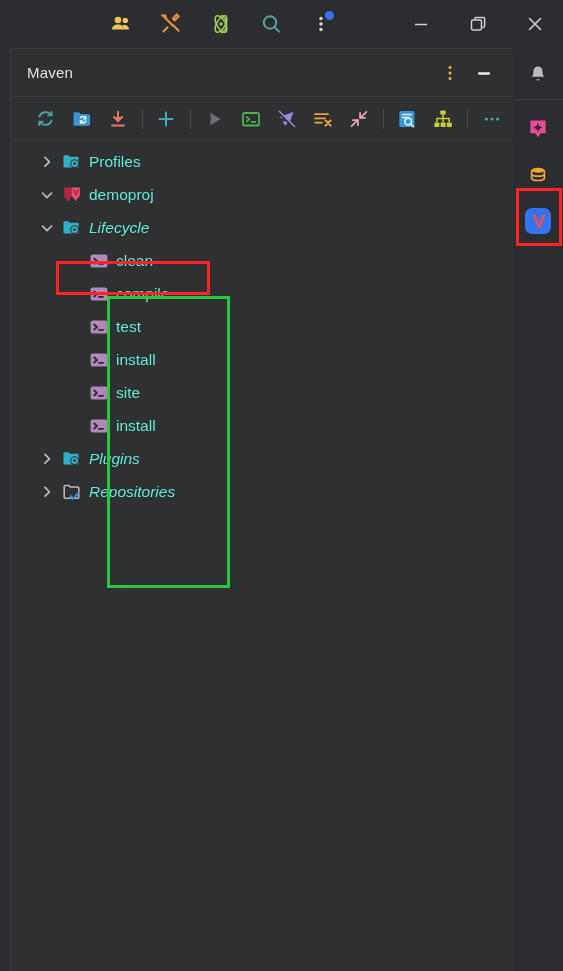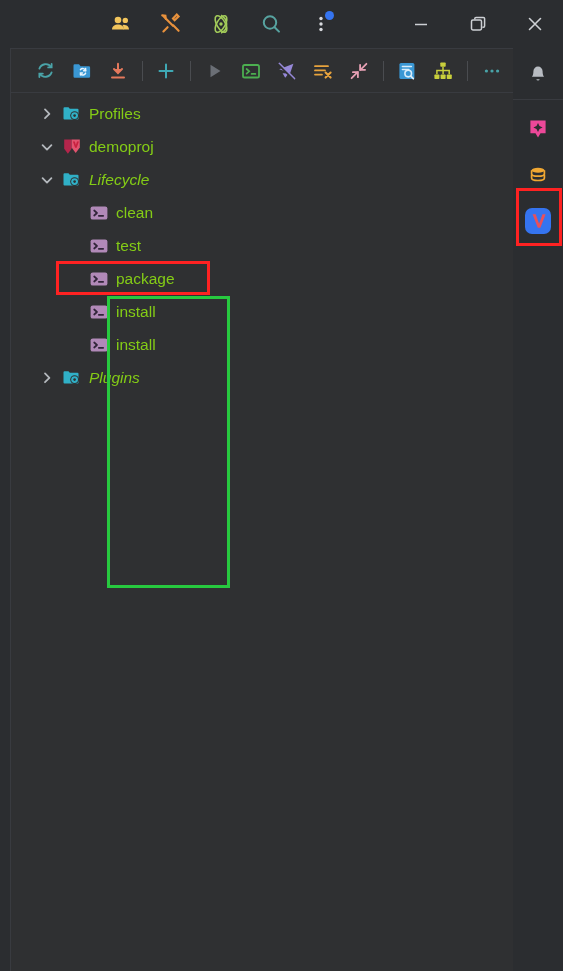--- a/index.html
+++ b/index.html
@@ -65,21 +65,21 @@
   .tool { width: 32px; height: 32px; display: flex; align-items: center; justify-content: center; margin-right: 6px; }
   .tsep { width: 1px; height: 20px; background: #4a4c50; margin: 0 9px 0 3px; }
 
   
   #tree { position: relative; width: 100%; padding-top: 4px; }
   .row {
     position: relative;
     height: 33px;
     display: flex; align-items: center;
     font-size: 15.5px;
-    color: #84cc16;
+    color: #5eead4;
     white-space: nowrap;
   }
   .row.selected { background: #33415e; }
   .arrow { width: 16px; height: 16px; flex: 0 0 16px; display: flex; align-items: center; justify-content: center; }
   .ic { width: 20px; height: 20px; flex: 0 0 20px; display: flex; align-items: center; justify-content: center; margin-right: 7px; }
   .lbl { line-height: 1; }
 
   .d1 { padding-left: 28px; }
   .d2 { padding-left: 28px; font-style: italic; }
   .d3 { padding-left: 55px; }
@@ -180,20 +180,37 @@
       <div class="win-btn">
         <svg width="24" height="24" viewBox="0 0 24 24" stroke="#cdd0d4" stroke-width="1.6" stroke-linecap="round">
           <path d="M6.5 6.5l11 11M17.5 6.5l-11 11"></path>
         </svg>
       </div>
     </div>
   </div>
 
   <div id="maven-panel">
 
+    <div id="panel-header">
+      <div id="panel-title">Maven</div>
+      <div class="hdr-actions">
+        <div class="hdr-btn">
+          <svg width="18" height="18" viewBox="0 0 18 18" fill="#e5b84b">
+            <circle cx="9" cy="3.6" r="1.5"></circle>
+              <circle cx="9" cy="9" r="1.5"></circle>
+              <circle cx="9" cy="14.4" r="1.5"></circle>
+          </svg>
+        </div>
+        <div class="hdr-btn" style="margin-right:12px">
+          <svg width="20" height="20" viewBox="0 0 20 20" stroke="#e8eaed" stroke-width="2.3" stroke-linecap="round">
+              <path d="M5 10.5h10"></path>
+            </svg>
+        </div>
+      </div>
+    </div>
 
     <div id="toolbar">
 
       <div class="tool">
         <svg width="21" height="21" viewBox="0 0 22 22" fill="none" stroke="#4aa3a8" stroke-width="1.9" stroke-linecap="round">
           <path d="M17 7.5A7 7 0 0 0 4.6 9"></path>
           <path d="M5 14.5A7 7 0 0 0 17.4 13"></path>
           <path d="M17.4 4.2v3.6h-3.6"></path>
             <path d="M4.6 17.8v-3.6h3.6"></path>
         </svg>
@@ -379,43 +396,54 @@
         </div>
         <div class="row d3">
           <span class="arrow"></span>
           <span class="ic" style="margin-left: 7px;">
             <svg width="20" height="20" viewBox="0 0 20 20">
               <rect x="1.6" y="3.4" width="16.8" height="13.2" rx="2.2" fill="#b189b8"></rect>
               <path d="M5.2 7.5l2.8 2.5-2.8 2.5" fill="none" stroke="#32253a" stroke-width="1.7" stroke-linecap="round" stroke-linejoin="round"></path>
               <path d="M9.8 12.8h4.4" stroke="#32253a" stroke-width="1.7" stroke-linecap="round"></path>
             </svg>
           </span>
-          <span class="lbl">test</span>
+          <span class="lbl">compile</span>
         </div>
         <div class="row d3">
           <span class="arrow"></span>
           <span class="ic" style="margin-left: 7px;">
             <svg width="20" height="20" viewBox="0 0 20 20">
               <rect x="1.6" y="3.4" width="16.8" height="13.2" rx="2.2" fill="#b189b8"></rect>
               <path d="M5.2 7.5l2.8 2.5-2.8 2.5" fill="none" stroke="#32253a" stroke-width="1.7" stroke-linecap="round" stroke-linejoin="round"></path>
               <path d="M9.8 12.8h4.4" stroke="#32253a" stroke-width="1.7" stroke-linecap="round"></path>
             </svg>
           </span>
-          <span class="lbl">package</span>
+          <span class="lbl">test</span>
         </div>
         <div class="row d3">
           <span class="arrow"></span>
           <span class="ic" style="margin-left: 7px;">
             <svg width="20" height="20" viewBox="0 0 20 20">
               <rect x="1.6" y="3.4" width="16.8" height="13.2" rx="2.2" fill="#b189b8"></rect>
               <path d="M5.2 7.5l2.8 2.5-2.8 2.5" fill="none" stroke="#32253a" stroke-width="1.7" stroke-linecap="round" stroke-linejoin="round"></path>
               <path d="M9.8 12.8h4.4" stroke="#32253a" stroke-width="1.7" stroke-linecap="round"></path>
             </svg>
           </span>
           <span class="lbl">install</span>
+        </div>
+        <div class="row d3">
+          <span class="arrow"></span>
+          <span class="ic" style="margin-left: 7px;">
+            <svg width="20" height="20" viewBox="0 0 20 20">
+              <rect x="1.6" y="3.4" width="16.8" height="13.2" rx="2.2" fill="#b189b8"></rect>
+              <path d="M5.2 7.5l2.8 2.5-2.8 2.5" fill="none" stroke="#32253a" stroke-width="1.7" stroke-linecap="round" stroke-linejoin="round"></path>
+              <path d="M9.8 12.8h4.4" stroke="#32253a" stroke-width="1.7" stroke-linecap="round"></path>
+            </svg>
+          </span>
+          <span class="lbl">site</span>
         </div>
         <div class="row d3">
           <span class="arrow"></span>
           <span class="ic" style="margin-left: 7px;">
             <svg width="20" height="20" viewBox="0 0 20 20">
               <rect x="1.6" y="3.4" width="16.8" height="13.2" rx="2.2" fill="#b189b8"></rect>
               <path d="M5.2 7.5l2.8 2.5-2.8 2.5" fill="none" stroke="#32253a" stroke-width="1.7" stroke-linecap="round" stroke-linejoin="round"></path>
               <path d="M9.8 12.8h4.4" stroke="#32253a" stroke-width="1.7" stroke-linecap="round"></path>
             </svg>
           </span>
@@ -432,20 +460,34 @@
               <path d="M1.5 4.2a1 1 0 0 1 1-1h4l1.3 1.6h7.7a1 1 0 0 1 1 1v8.8a1 1 0 0 1-1 1H2.5a1 1 0 0 1-1-1z" fill="#30b0c7"></path>
               <circle cx="12.6" cy="11.6" r="4.4" fill="#2f3032"></circle>
               <g fill="#30b0c7">
                 <circle cx="12.6" cy="11.6" r="3.4"></circle>
               </g>
               <circle cx="12.6" cy="11.6" r="1.3" fill="#2f3032"></circle>
             </svg>
           </span>
           <span class="lbl">Plugins</span>
         </div>
+        <div class="row d2">
+          <span class="arrow">
+            <svg width="16" height="16" viewBox="0 0 16 16">
+              <path d="M6 3.4l4.4 4.4L6 12.2" fill="none" stroke="#b4b8bd" stroke-width="1.8" stroke-linecap="round" stroke-linejoin="round"></path>
+            </svg>
+          </span>
+          <span class="ic" style="margin-left: 7px;">
+            <svg width="20" height="20" viewBox="0 0 20 20">
+              <path d="M2.2 4.4a1 1 0 0 1 1-1h3.7l1.3 1.6h7.6a1 1 0 0 1 1 1v9.2a1 1 0 0 1-1 1H3.2a1 1 0 0 1-1-1z" fill="none" stroke="#b9bdc2" stroke-width="1.5"></path>
+              <path d="M8.8 14.2l2.4 2.6 5-5.6" fill="none" stroke="#3f87e8" stroke-width="2.1" stroke-linecap="round" stroke-linejoin="round"></path>
+            </svg>
+          </span>
+          <span class="lbl">Repositories</span>
+        </div>
       </div>
 
     <div class="anno" id="anno-red-lifecycle"></div>
     <div class="anno" id="anno-green-phases"></div>
 
   </div>
 
   <div id="rail">
 
     <div class="rail-btn" style="margin-top:4px">

